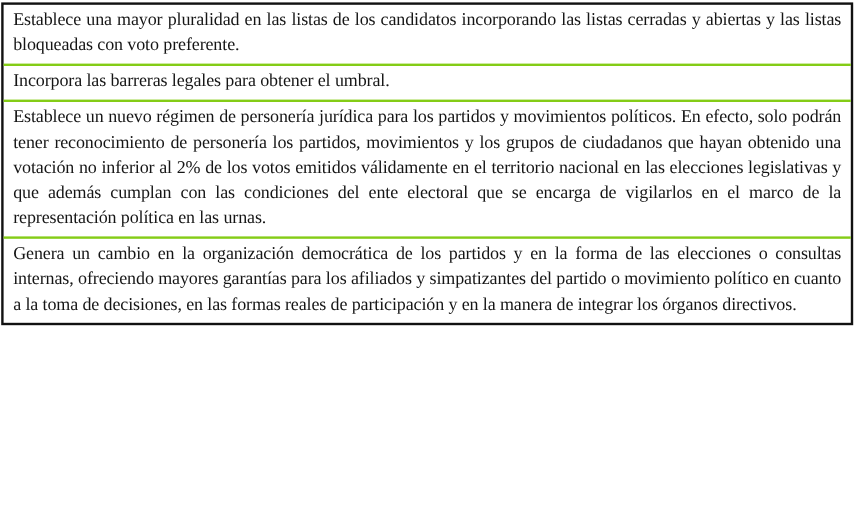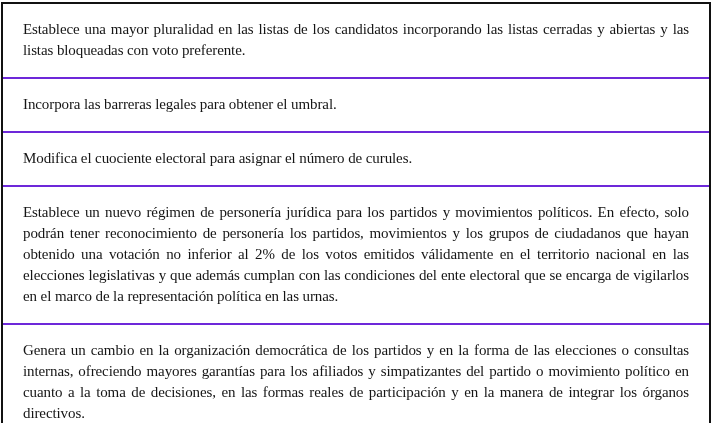--- a/index.html
+++ b/index.html
@@ -14,47 +14,44 @@
     padding: 2px 1px 8px 1px;
     font-family: "Liberation Serif", "DejaVu Serif", serif;
   }
   .doc-table {
     border: 2px solid #111111;
     background: #ffffff;
     width: 100%;
     box-sizing: border-box;
   }
   .doc-row {
-    border-top: 2px solid #6d28d9;
+    border-top: 2px solid #84cc16;
   }
   .doc-row:first-child {
     border-top: none;
   }
   .doc-row p {
-    margin: 12px;
+    margin: 0;
     padding: 3px 8px 4px 8px;
     font-size: 15px;
     line-height: 21px;
     color: #151515;
     text-align: justify;
     letter-spacing: -0.1px;
   }
 </style>
 </head>
 <body>
 
 <div class="doc-table">
   <div class="doc-row">
     <p>Establece una mayor pluralidad en las listas de los candidatos incorporando las listas cerradas y abiertas y las listas bloqueadas con voto preferente.</p>
   </div>
   <div class="doc-row">
     <p>Incorpora las barreras legales para obtener el umbral.</p>
   </div>
   <div class="doc-row">
-    <p>Modifica el cuociente electoral para asignar el número de curules.</p>
-  </div>
-  <div class="doc-row">
     <p>Establece un nuevo régimen de personería jurídica para los partidos y movimientos políticos. En efecto, solo podrán tener reconocimiento de personería los partidos, movimientos y los grupos de ciudadanos que hayan obtenido una votación no inferior al 2% de los votos emitidos válidamente en el territorio nacional en las elecciones legislativas y que además cumplan con las condiciones del ente electoral que se encarga de vigilarlos en el marco de la representación política en las urnas.</p>
   </div>
   <div class="doc-row">
     <p>Genera un cambio en la organización democrática de los partidos y en la forma de las elecciones o consultas internas, ofreciendo mayores garantías para los afiliados y simpatizantes del partido o movimiento político en cuanto a la toma de decisiones, en las formas reales de participación y en la manera de integrar los órganos directivos.</p>
   </div>
 </div>
 
 </body></html>

